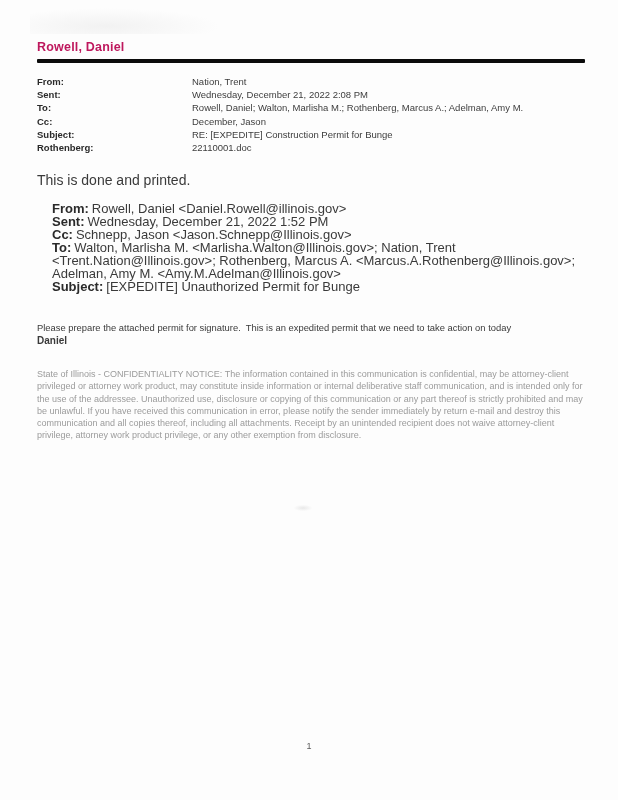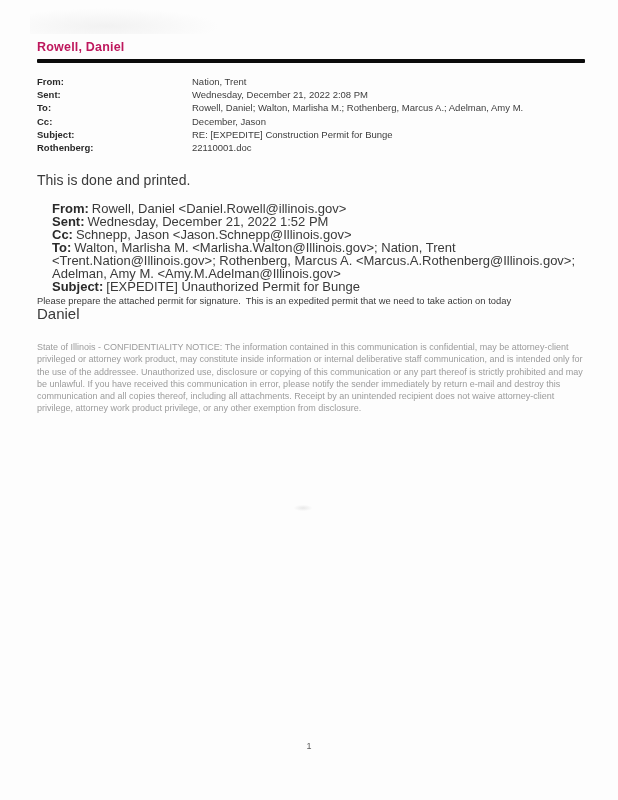--- a/index.html
+++ b/index.html
@@ -32,25 +32,25 @@
   .hdr-row { display: flex; line-height: 13.2px; font-size: 9.5px; }
   .hdr-label { width: 155px; flex: 0 0 155px; font-weight: bold; color: #2a2a2a; }
   .hdr-value { color: #3d3d3d; }
   .reply-text {
     margin-top: 20px; font-size: 14px; line-height: 13px; color: #3a3a3a;
   }
   .quoted-block { margin-top: 15px; }
   .q-row { font-size: 13px; line-height: 13px; color: #3a3a3a; padding-left: 15px; }
   .q-label { font-weight: bold; color: #2a2a2a; margin-right: 3px; }
   .q-message {
-    margin-top: 1px; font-size: 9.4px; line-height: 13px;
+    margin-top: 28px; font-size: 9.4px; line-height: 13px;
     color: #3a3a3a; white-space: pre;
   }
   .q-signoff { margin-top: 20px; font-size: 9.5px; line-height: 13px; color: #3a3a3a; }
-  .q-signature { font-size: 15px; line-height: 13px; color: #3a3a3a; }
+  .q-signature { font-size: 10px; line-height: 13px; color: #3a3a3a; font-weight: bold; }
   .disclaimer {
     margin-top: 21px; font-size: 9px; line-height: 12.2px;
     color: #9b9b9b; width: 548px;
   }
   .page-number {
     position: absolute; left: 0; right: 0; top: 741px;
     text-align: center; font-size: 9px; color: #5a5a5a;
   }
   .scan-artifact-top {
     position: absolute; left: 30px; top: 8px; width: 190px; height: 26px;

